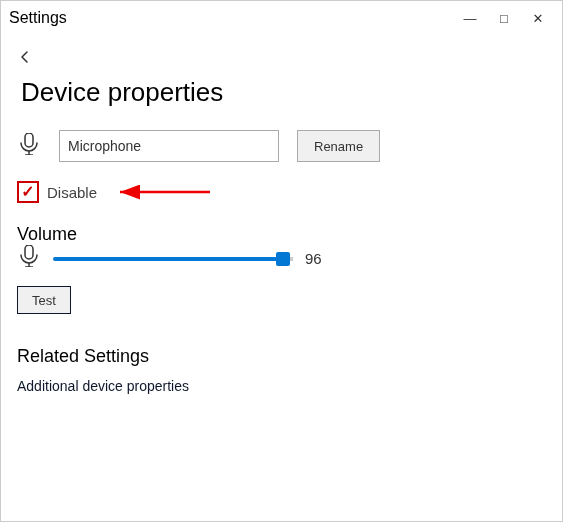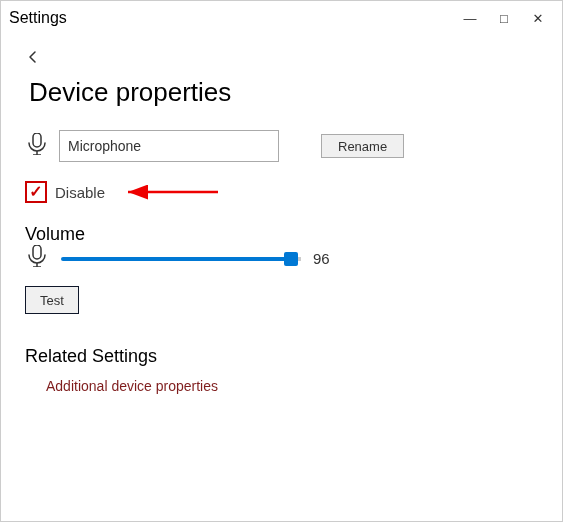--- a/index.html
+++ b/index.html
@@ -48,21 +48,21 @@
       border: none;
       cursor: pointer;
       font-size: 13px;
       color: #333;
       display: flex;
       align-items: center;
       justify-content: center;
     }
     .content {
       flex: 1;
-      padding: 12px 24px 24px 24px;
+      padding: 12px 24px 24px 16px;
       overflow-y: auto;
     }
     .back-btn {
       display: flex;
       align-items: center;
       background: none;
       border: none;
       cursor: pointer;
       color: #333;
       font-size: 16px;
@@ -72,49 +72,48 @@
     .page-title {
       font-size: 26px;
       font-weight: 300;
       color: #000;
       margin-bottom: 22px;
       margin-left: 4px;
     }
     .name-row {
       display: flex;
       align-items: center;
-      gap: 10px;
+      gap: 18px;
       margin-bottom: 18px;
     }
     .mic-icon {
       color: #333;
       font-size: 20px;
       flex-shrink: 0;
       width: 24px;
       text-align: center;
     }
     .name-input {
       width: 220px;
       height: 32px;
       border: 1px solid #aaa;
       padding: 0 8px;
       font-size: 14px;
       color: #333;
       outline: none;
       background: #fff;
     }
     .rename-btn {
-      height: 24px;
+      height: 32px;
       padding: 0 16px;
       background: #f0f0f0;
       border: 1px solid #aaa;
       font-size: 13px;
       cursor: pointer;
       color: #333;
-      margin-left: 32px;
     }
     .disable-row {
       display: flex;
       align-items: center;
       gap: 8px;
       margin-bottom: 20px;
       position: relative;
     }
     .checkbox-wrapper {
       position: relative;
@@ -202,25 +201,24 @@
       color: #333;
       margin-bottom: 32px;
     }
     .related-title {
       font-size: 18px;
       font-weight: 400;
       color: #000;
       margin-bottom: 10px;
     }
     .related-link {
-      color: #7f1d1d;
+      color: #0f172a;
       font-size: 14px;
       text-decoration: none;
       cursor: pointer;
-      margin-left: 21px;
     }
     
     .red-arrow {
       display: inline-block;
       margin-left: 10px;
       vertical-align: middle;
     }
   </style>
 </head>
 <body>

